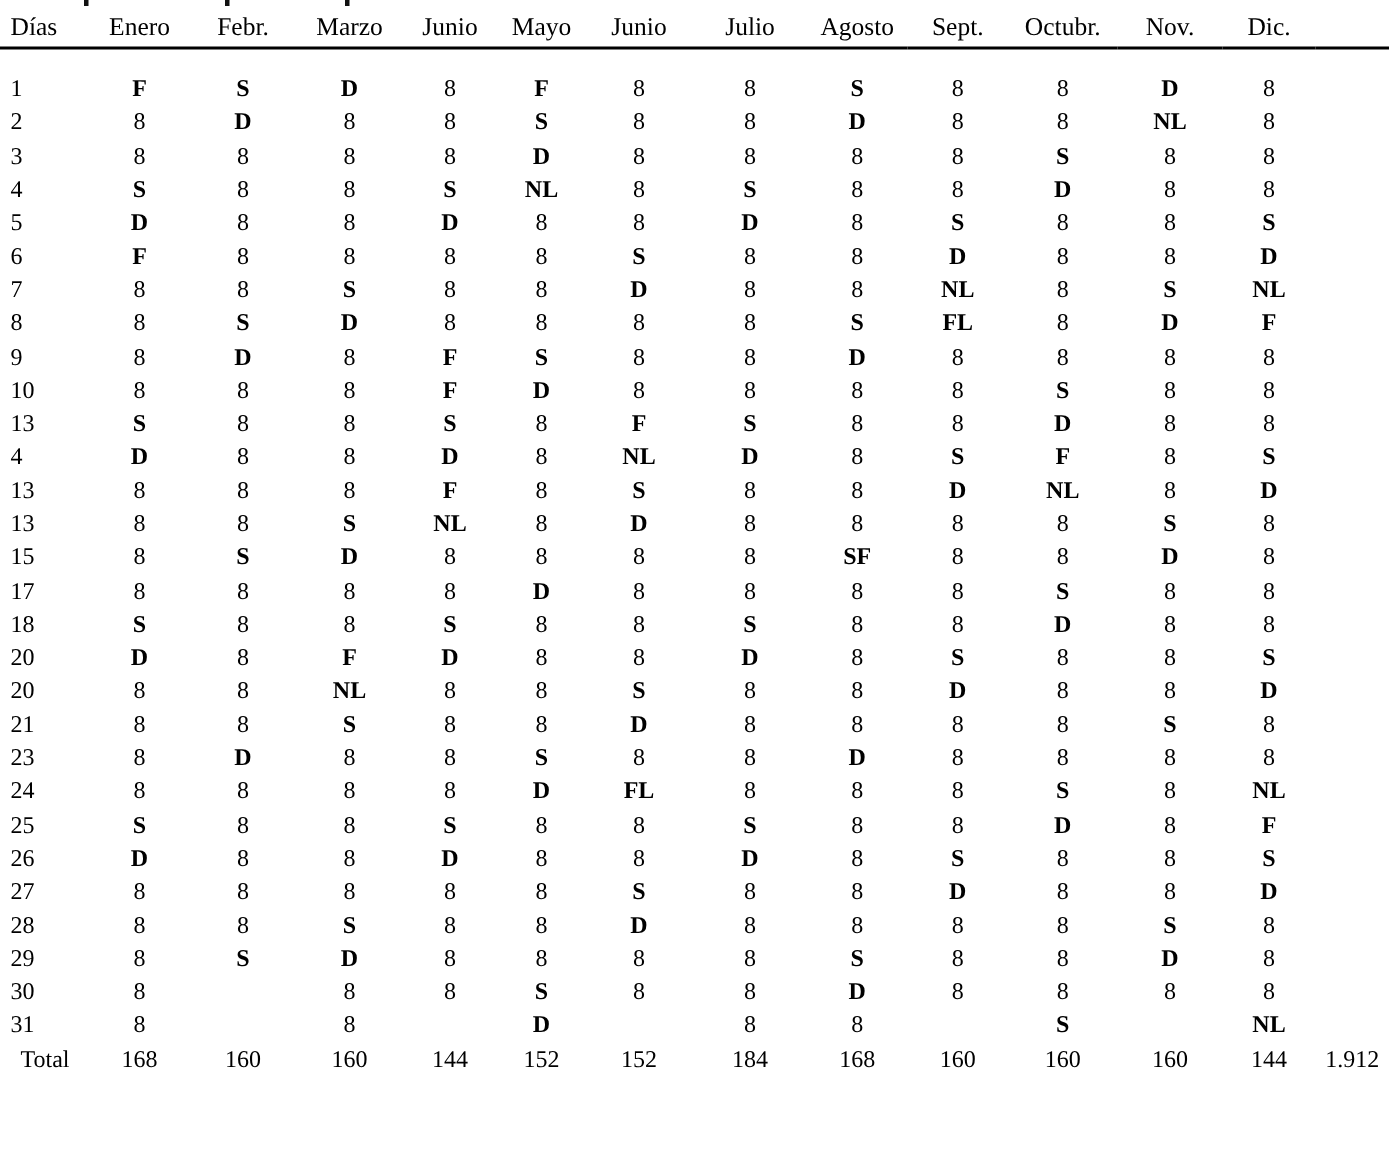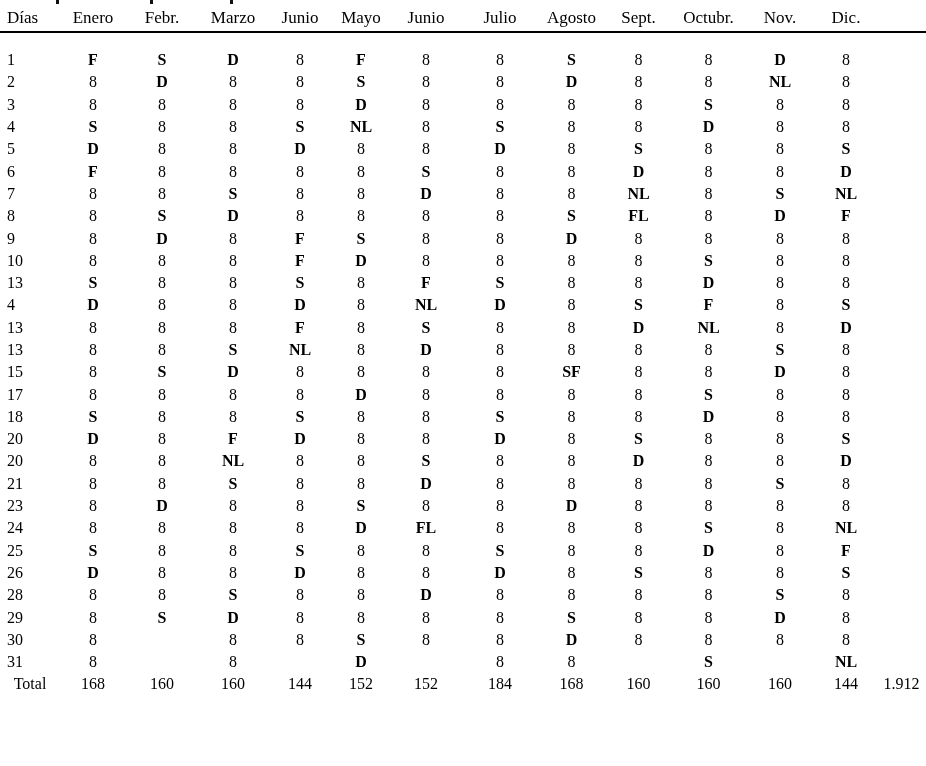--- a/index.html
+++ b/index.html
@@ -482,20 +482,36 @@
           <td>8</td>
           <td class="code">D</td>
           <td>8</td>
           <td class="code">S</td>
           <td>8</td>
           <td>8</td>
           <td class="code">S</td>
           <td></td>
         </tr>
         <tr>
+          <td class="left">27</td>
+          <td>8</td>
+          <td>8</td>
+          <td>8</td>
+          <td>8</td>
+          <td>8</td>
+          <td class="code">S</td>
+          <td>8</td>
+          <td>8</td>
+          <td class="code">D</td>
+          <td>8</td>
+          <td>8</td>
+          <td class="code">D</td>
+          <td></td>
+        </tr>
+        <tr>
           <td class="left">28</td>
           <td>8</td>
           <td>8</td>
           <td class="code">S</td>
           <td>8</td>
           <td>8</td>
           <td class="code">D</td>
           <td>8</td>
           <td>8</td>
           <td>8</td>

